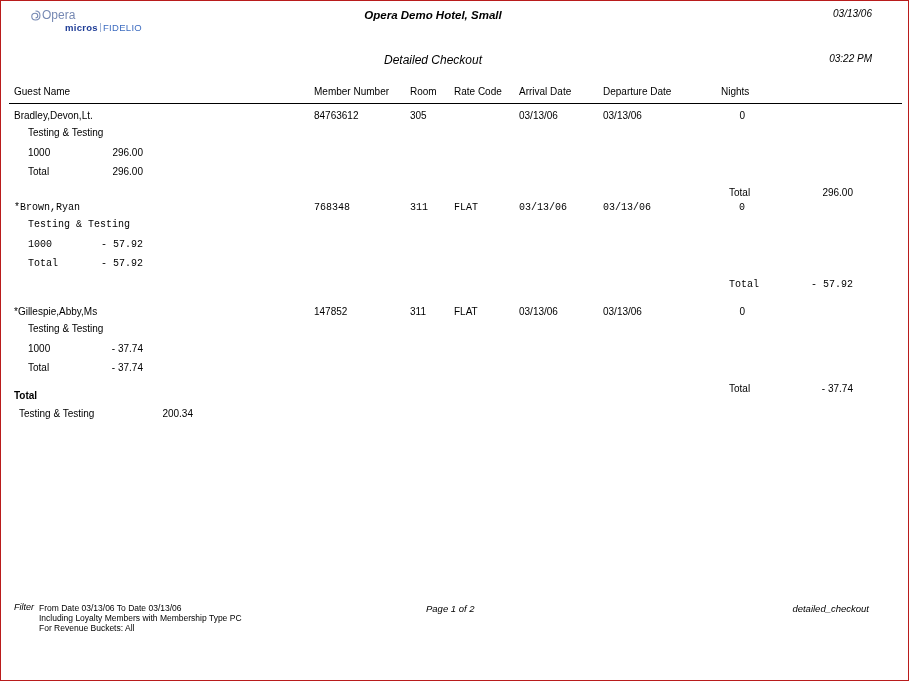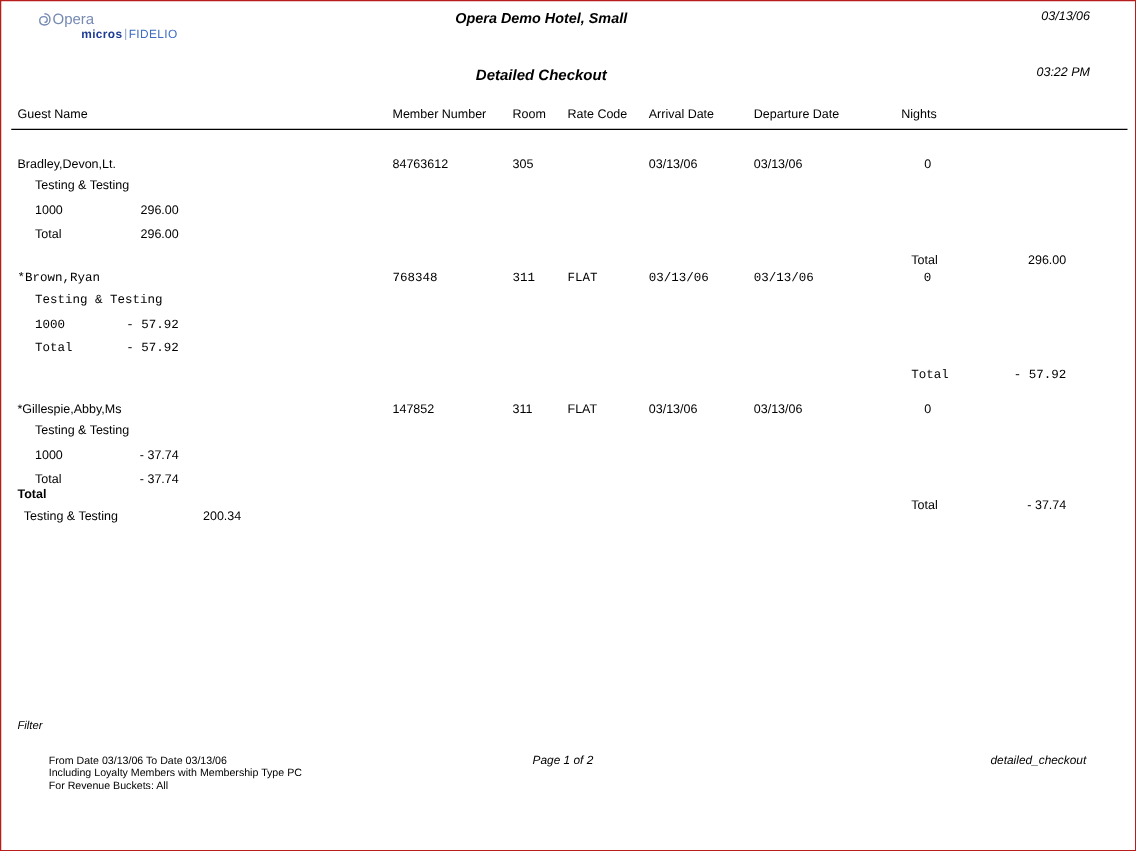--- a/index.html
+++ b/index.html
@@ -19,53 +19,53 @@
   .logo{position:absolute;left:17px;top:8px;line-height:1;}
   .logo-line1{margin-left:12px;font-size:12px;color:#7689b3;display:flex;align-items:center;gap:1px;}
   .logo-line2{margin-top:2px;font-size:9.5px;letter-spacing:.3px;display:flex;align-items:center;padding-left:47px;}
   .logo-micros{color:#1e3c96;font-weight:bold;}
   .logo-div{display:inline-block;width:1px;height:9px;background:#9fb3d6;margin:0 2px;}
   .logo-fidelio{color:#3d6cc0;}
 
   
   .center-col{position:absolute;left:0;width:864px;text-align:center;white-space:nowrap;}
   .hotel{top:8px;font-size:11.5px;font-weight:bold;font-style:italic;}
-  .rpt-title{top:52px;font-size:12px;font-weight:bold;font-style:italic;}
+  .rpt-title{top:52px;font-size:12px;font-weight:normal;font-style:italic;}
   .hdr-right{position:absolute;right:36px;text-align:right;font-style:italic;font-size:10px;white-space:nowrap;}
 
   
   .c-name{left:13px;}
   .c-member{left:313px;}
   .c-room{left:409px;}
   .c-rate{left:453px;}
   .c-arr{left:518px;}
   .c-dep{left:602px;}
   .c-nights-h{left:720px;}
   .c-nights-v{left:700px;width:44px;text-align:right;}
   .col-hdr{top:85px;font-size:10px;}
   .hdr-rule{position:absolute;left:8px;top:102px;width:893px;height:1px;background:#000;}
 
-  .guest{position:absolute;left:0;top:0;width:909px;height:92px;font-size:10px;margin-top:16px;}
+  .guest{position:absolute;left:0;top:0;width:909px;height:92px;font-size:10px;}
   .guest .abs{position:absolute;}
   .g-r1{top:0;}
   .g-bucket{top:17px;left:27px;}
   .g-code{top:37px;left:27px;}
   .g-amt1{top:37px;left:60px;width:82px;text-align:right;}
   .g-tlbl{top:56px;left:27px;}
   .g-amt2{top:56px;left:60px;width:82px;text-align:right;}
   .g-rtlbl{top:77px;left:728px;}
   .g-rtamt{top:77px;left:770px;width:82px;text-align:right;}
 
   
   .gt-head{top:389px;left:13px;font-size:10px;font-weight:bold;}
   .gt-bucket{top:407px;left:18px;font-size:10px;}
   .gt-amt{top:407px;left:110px;width:82px;text-align:right;font-size:10px;}
 
   
-  .f-label{top:574px;left:13px;font-size:9px;font-style:italic;}
+  .f-label{top:601px;left:13px;font-size:9px;font-style:italic;}
   .f-lines{position:absolute;top:602px;left:38px;font-size:8.5px;line-height:10px;white-space:nowrap;}
   .f-page{top:602px;left:425px;font-size:9.5px;font-style:italic;}
   .f-file{top:602px;right:39px;text-align:right;font-size:9.5px;font-style:italic;}
 </style>
 </head>
 <body>
 
 <div class="page">
 
   <div class="logo">

